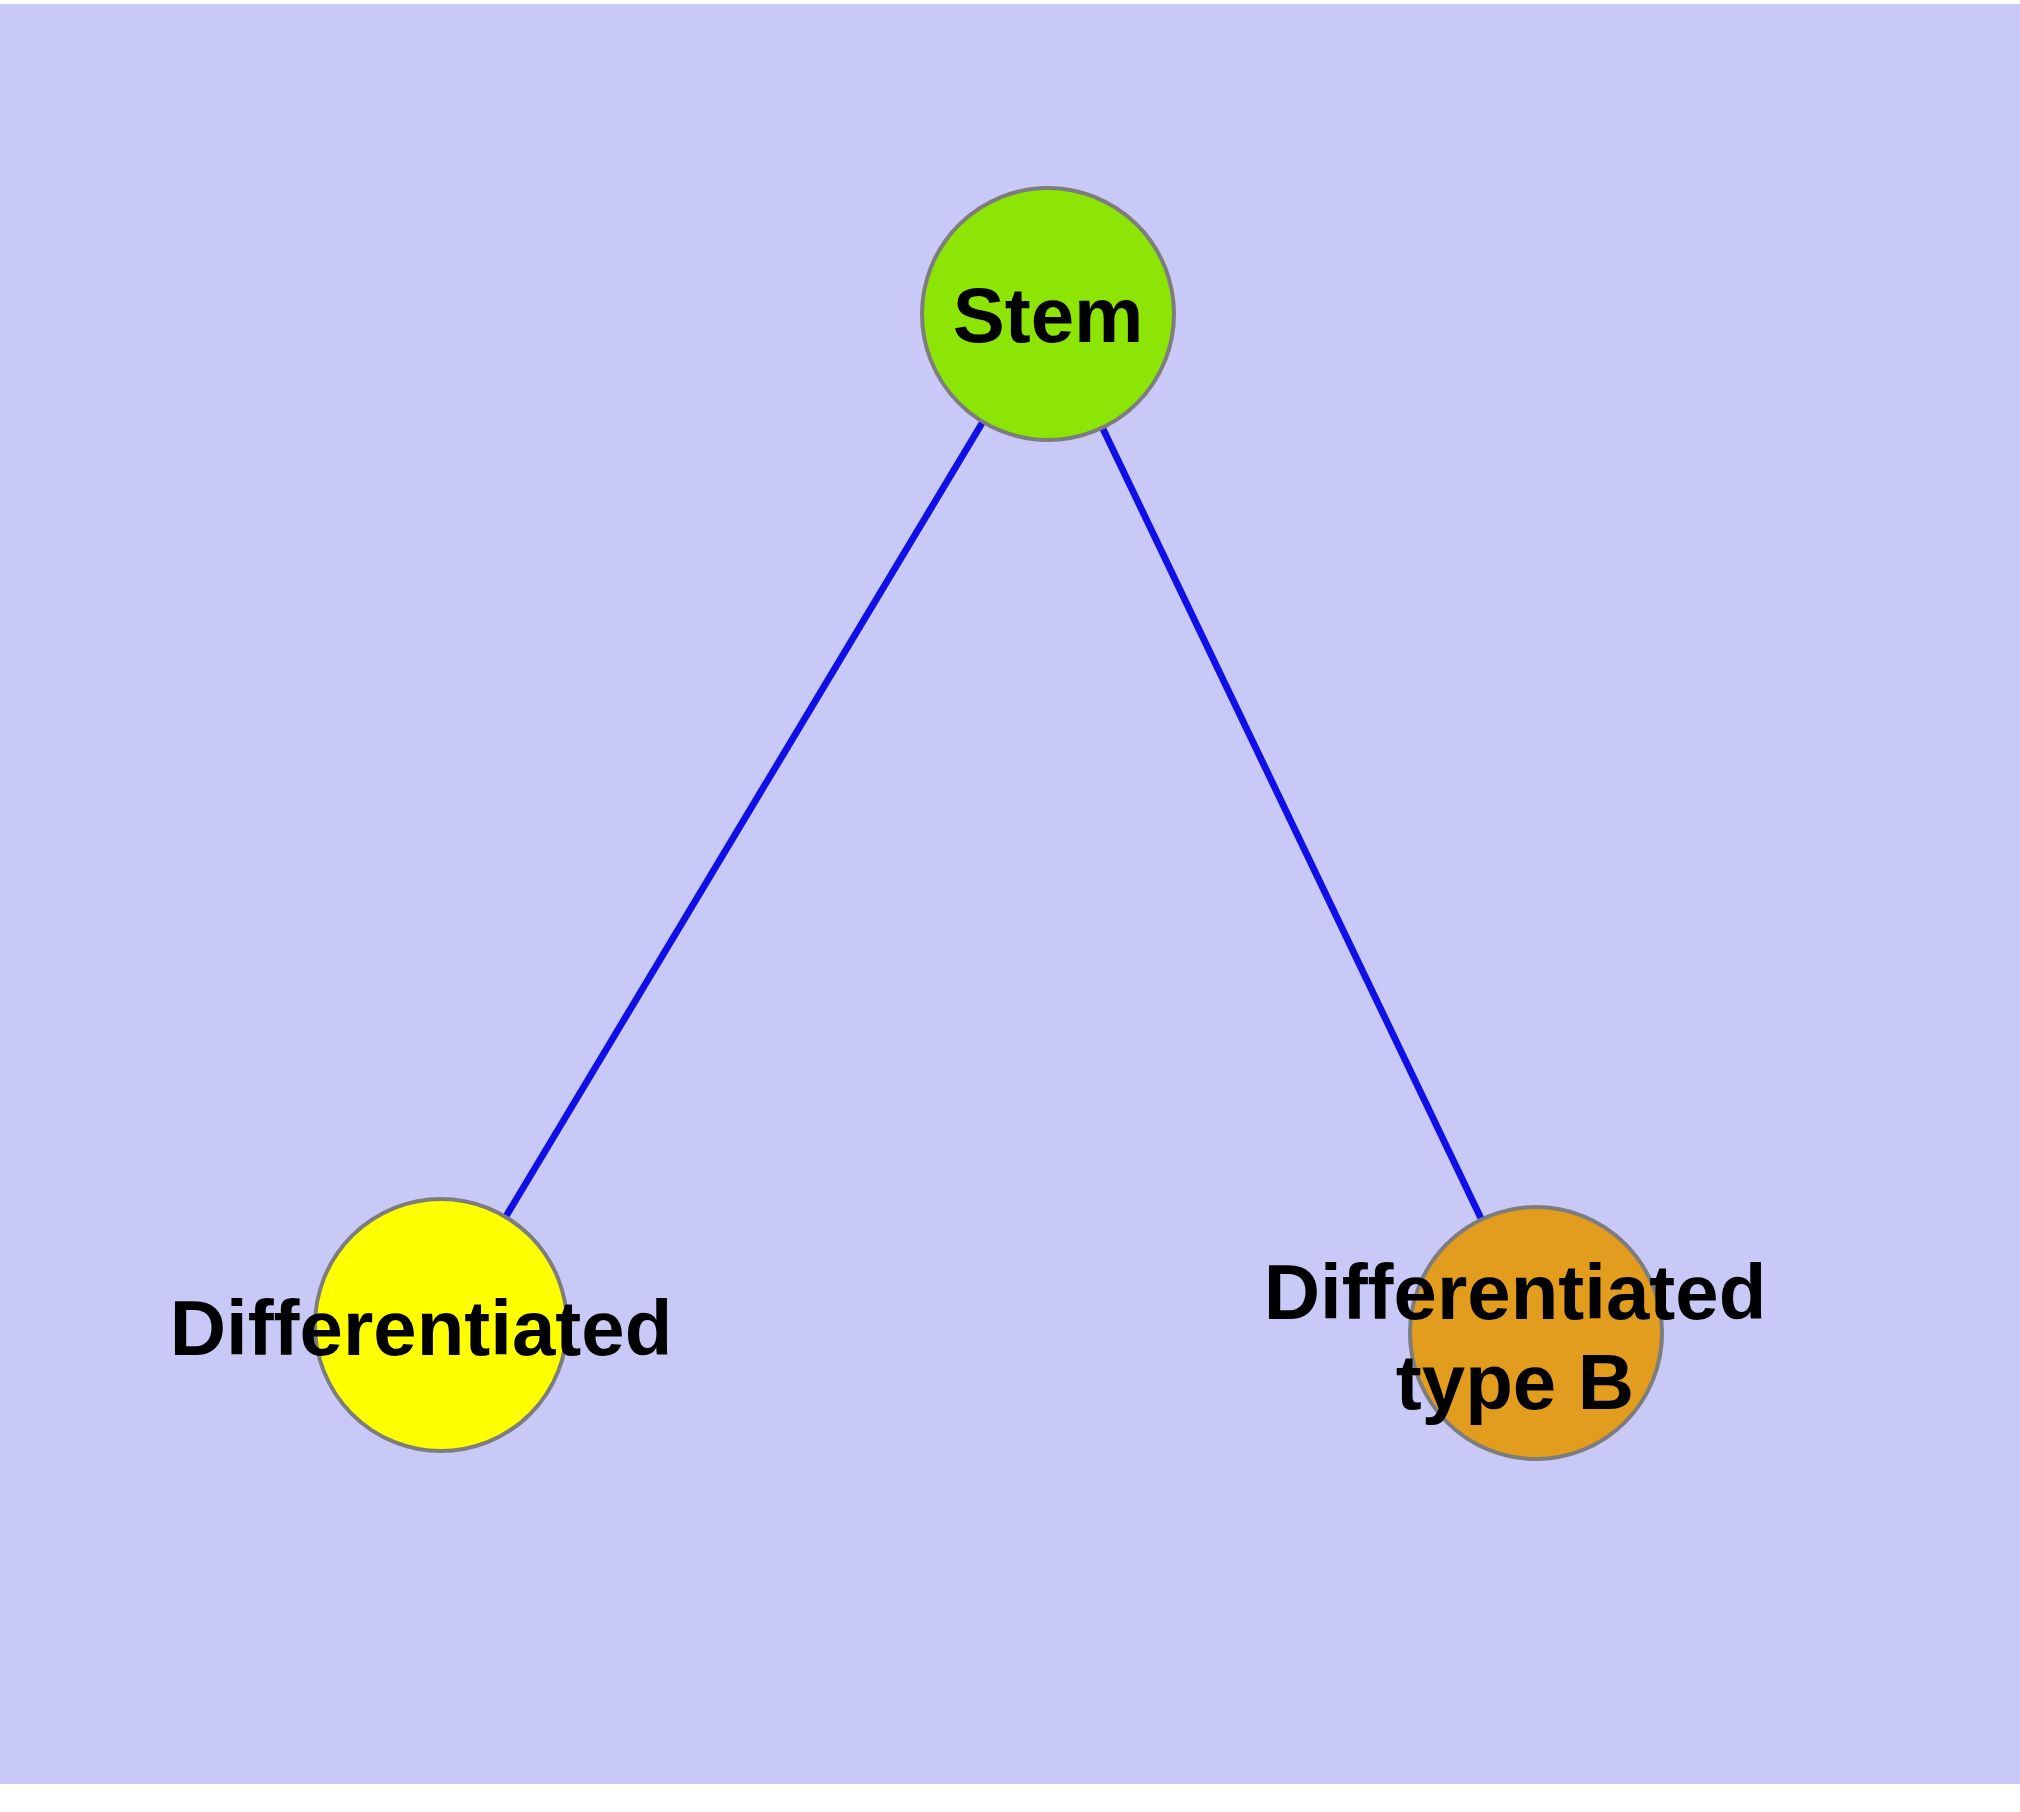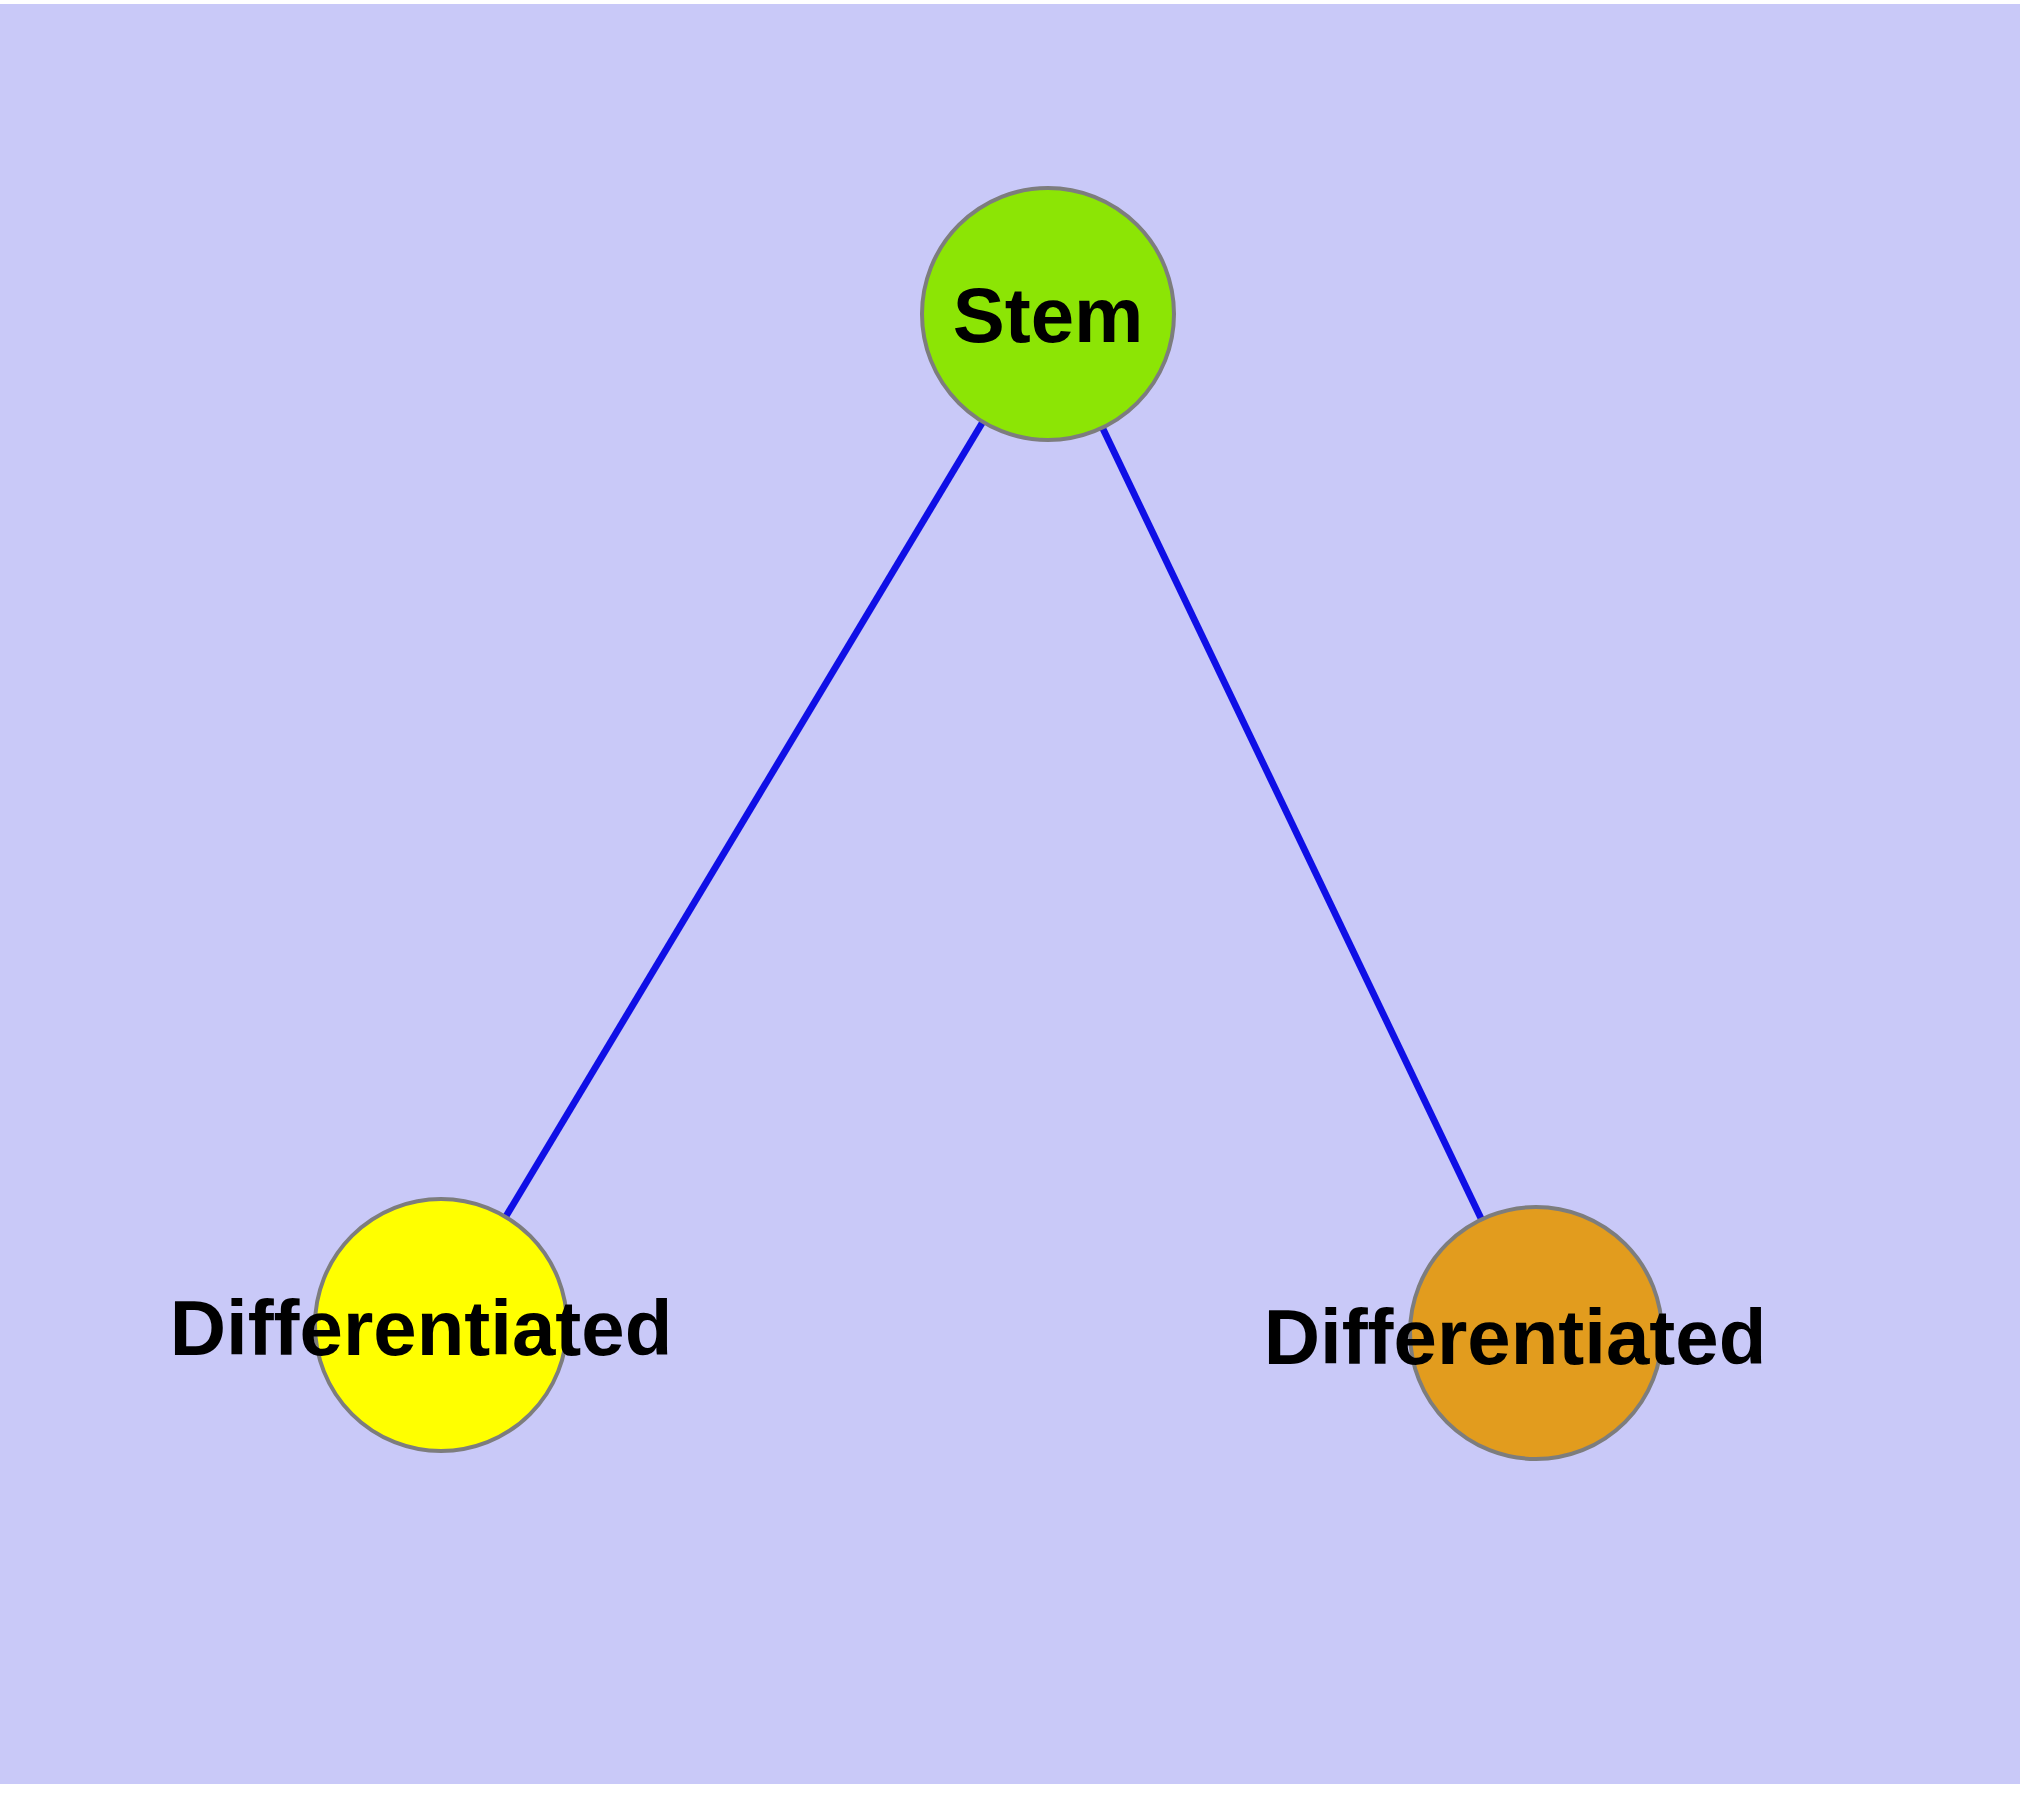--- a/index.html
+++ b/index.html
@@ -78,18 +78,19 @@
   <div class="node-label" id="label-stem">
     <span>Stem</span>
   </div>
 
   <div class="node-label" id="label-type-a">
     <div>Differentiated</div>
   </div>
 
   <div class="node-label" id="label-type-b">
     <div>Differentiated</div>
+    <div>type B</div>
   </div>
 
   <div id="top-margin"></div>
 
 </div>
 
 
 </body></html>

